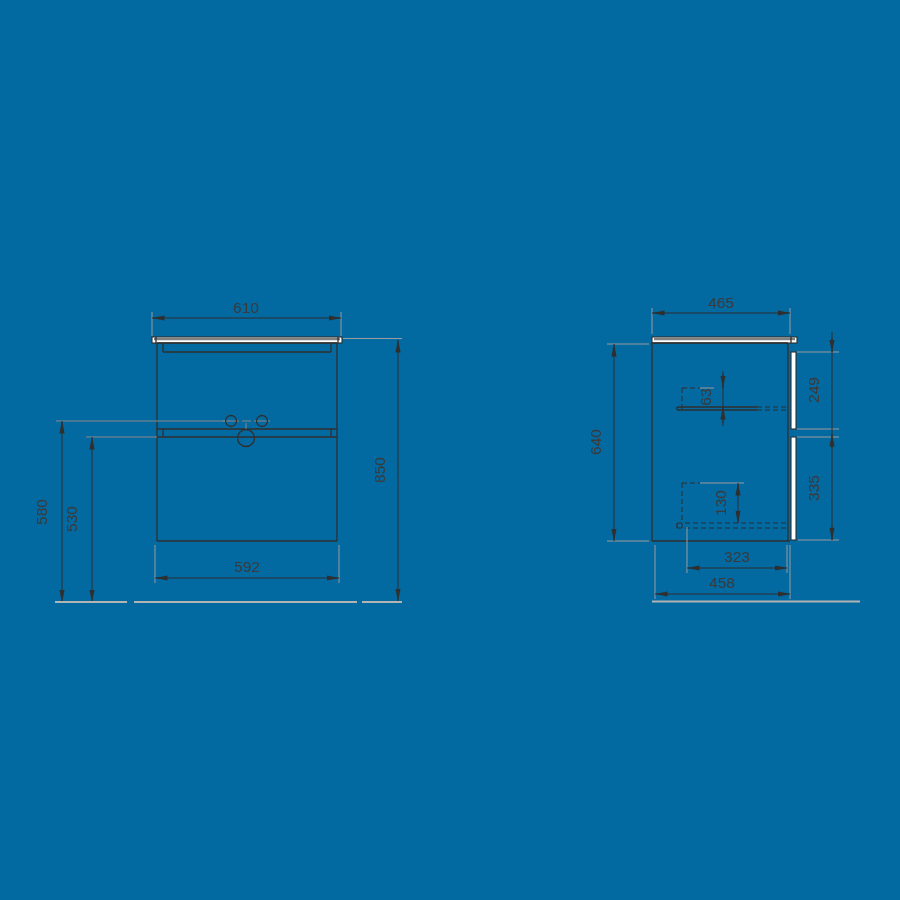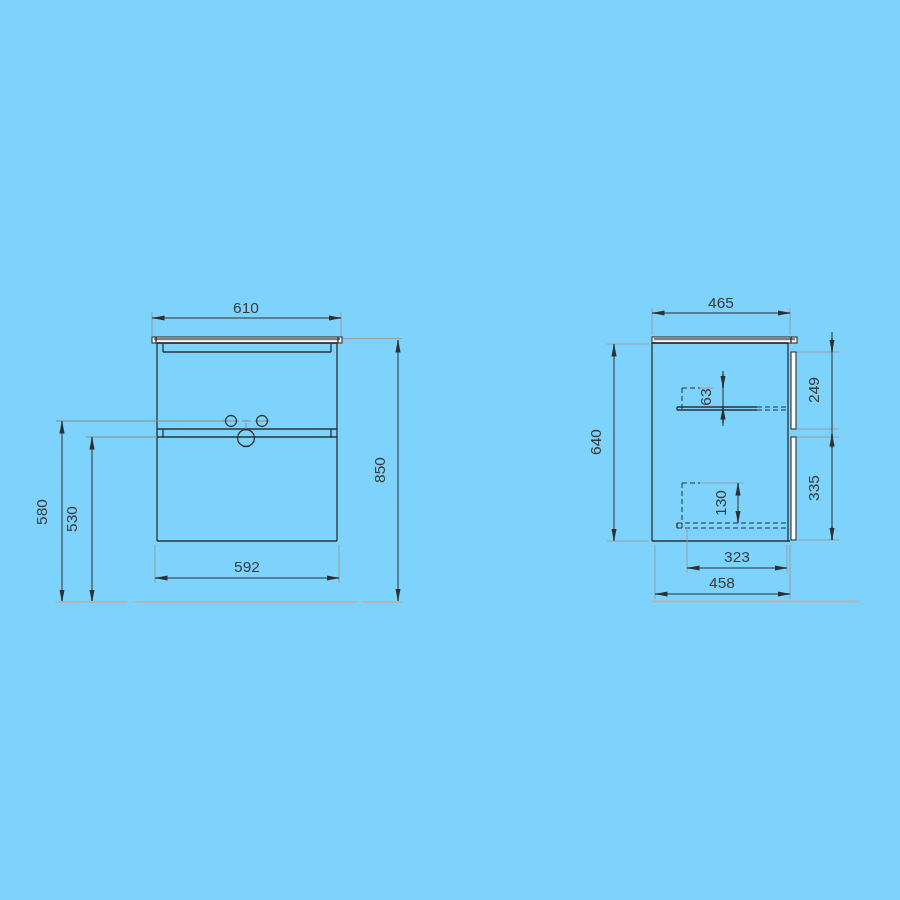--- a/index.html
+++ b/index.html
@@ -4,21 +4,21 @@
 <style>
   html, body {
     margin: 0;
     padding: 0;
     background: #ffffff;
   }
   #canvas {
     position: relative;
     width: 900px;
     height: 900px;
-    background: #7dd3fc;
+    background: #0369a1;
     font-family: "Liberation Sans", sans-serif;
   }
   svg text {
     font-family: "Liberation Sans", "DejaVu Sans", sans-serif;
     font-size: 15.5px;
     fill: #3a3a3a;
   }
   .obj  { stroke: #2f2f2f; stroke-width: 1.3; fill: none; }
   .objf { stroke: #2f2f2f; stroke-width: 1.1; fill: #ffffff; }
   .thick{ stroke: #808080; stroke-width: 2.4; fill: none; }

